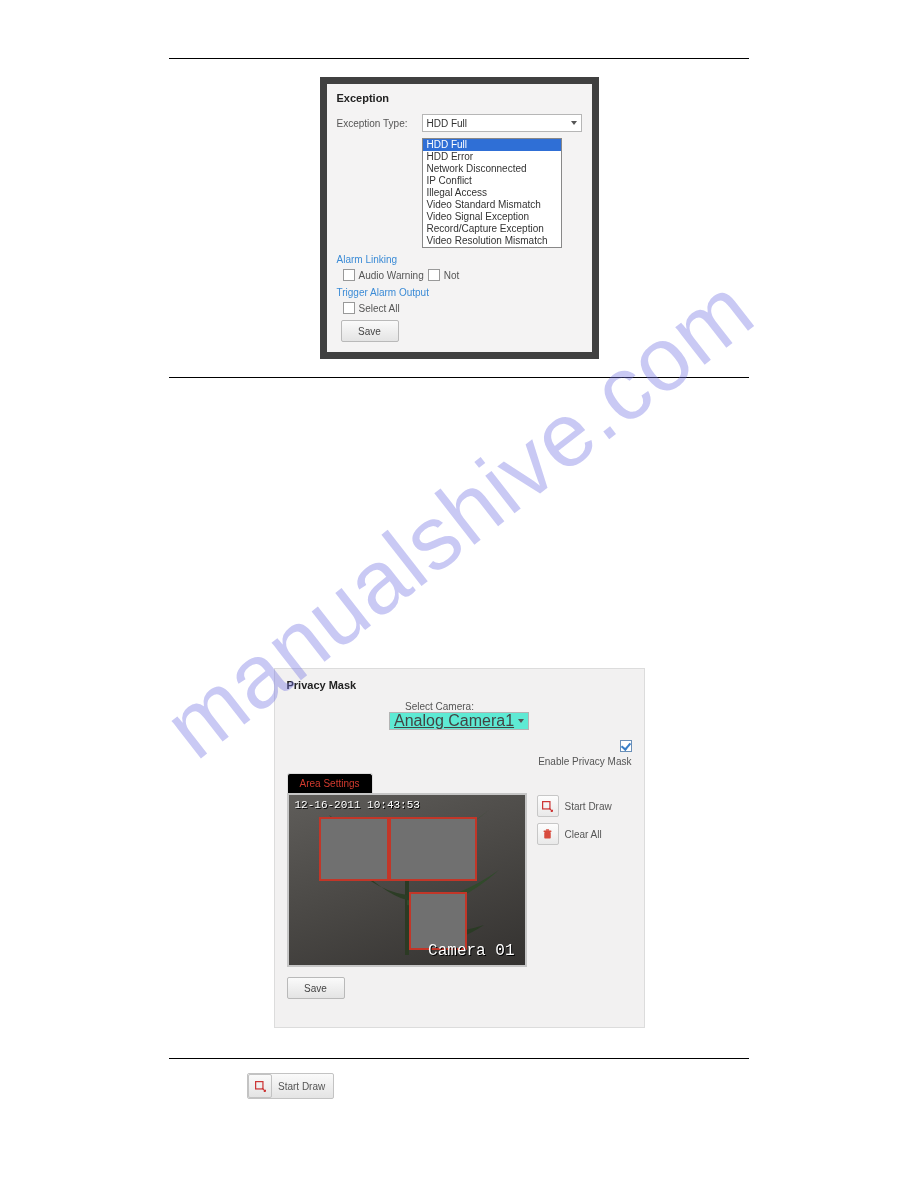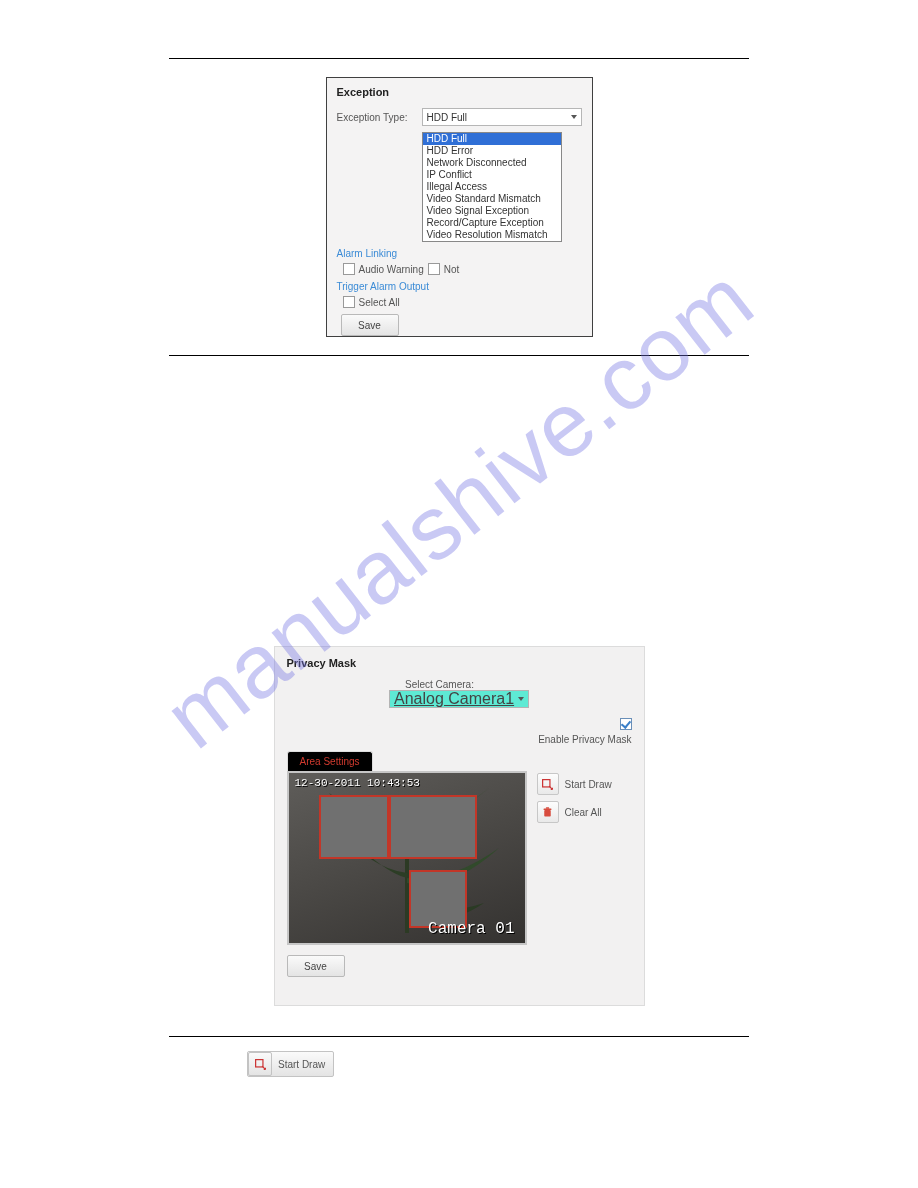--- a/index.html
+++ b/index.html
@@ -29,22 +29,22 @@
   .hr2 {
     border: 0;
     border-top: 1px solid #000;
     margin: 30px 0 14px;
   }
   
   .exception-panel {
     width: 245px;
     margin: 0 auto 16px;
     background: #f4f3f3;
-    border: 1px solid #404040;
-    padding: 8px 10px 0;
+    border: 7px solid #404040;
+    padding: 8px 10px 10px;
   }
   .panel-title {
     font-weight: bold;
     font-size: 11px;
     margin-bottom: 10px;
     color: #222;
   }
   .row { display: flex; align-items: center; margin-bottom: 6px; font-size: 10px; }
   .row label.lbl { width: 85px; color: #555; }
   .dropdown {
@@ -300,21 +300,21 @@
           <div class="plant">
             <svg viewBox="0 0 236 170" preserveAspectRatio="none">
               <path d="M118 160 L118 60" stroke="#2c3a24" stroke-width="4" fill="none"></path>
               <path d="M118 80 Q70 55 40 20 Q90 55 118 75 Z" fill="#2f4428"></path>
               <path d="M118 82 Q160 45 200 15 Q150 55 118 78 Z" fill="#35502f"></path>
               <path d="M118 100 Q80 95 50 55 Q95 100 118 105 Z" fill="#2c3d25"></path>
               <path d="M118 105 Q160 110 210 75 Q160 120 118 110 Z" fill="#314a2b"></path>
               <path d="M118 130 Q150 145 195 130 Q150 160 118 135 Z" fill="#2a3b24"></path>
             </svg>
           </div>
-          <div class="ts">12-30-2011 10:43:53</div>
+          <div class="ts">12-16-2011 10:43:53</div>
           <div class="mask m1"></div>
           <div class="mask m2"></div>
           <div class="mask m3"></div>
           <div class="cam-label">Camera 01</div>
         </div>
 
         <div class="side-btns">
           <div class="icon-btn">
             <span class="icon-box">
               <svg viewBox="0 0 16 16">

